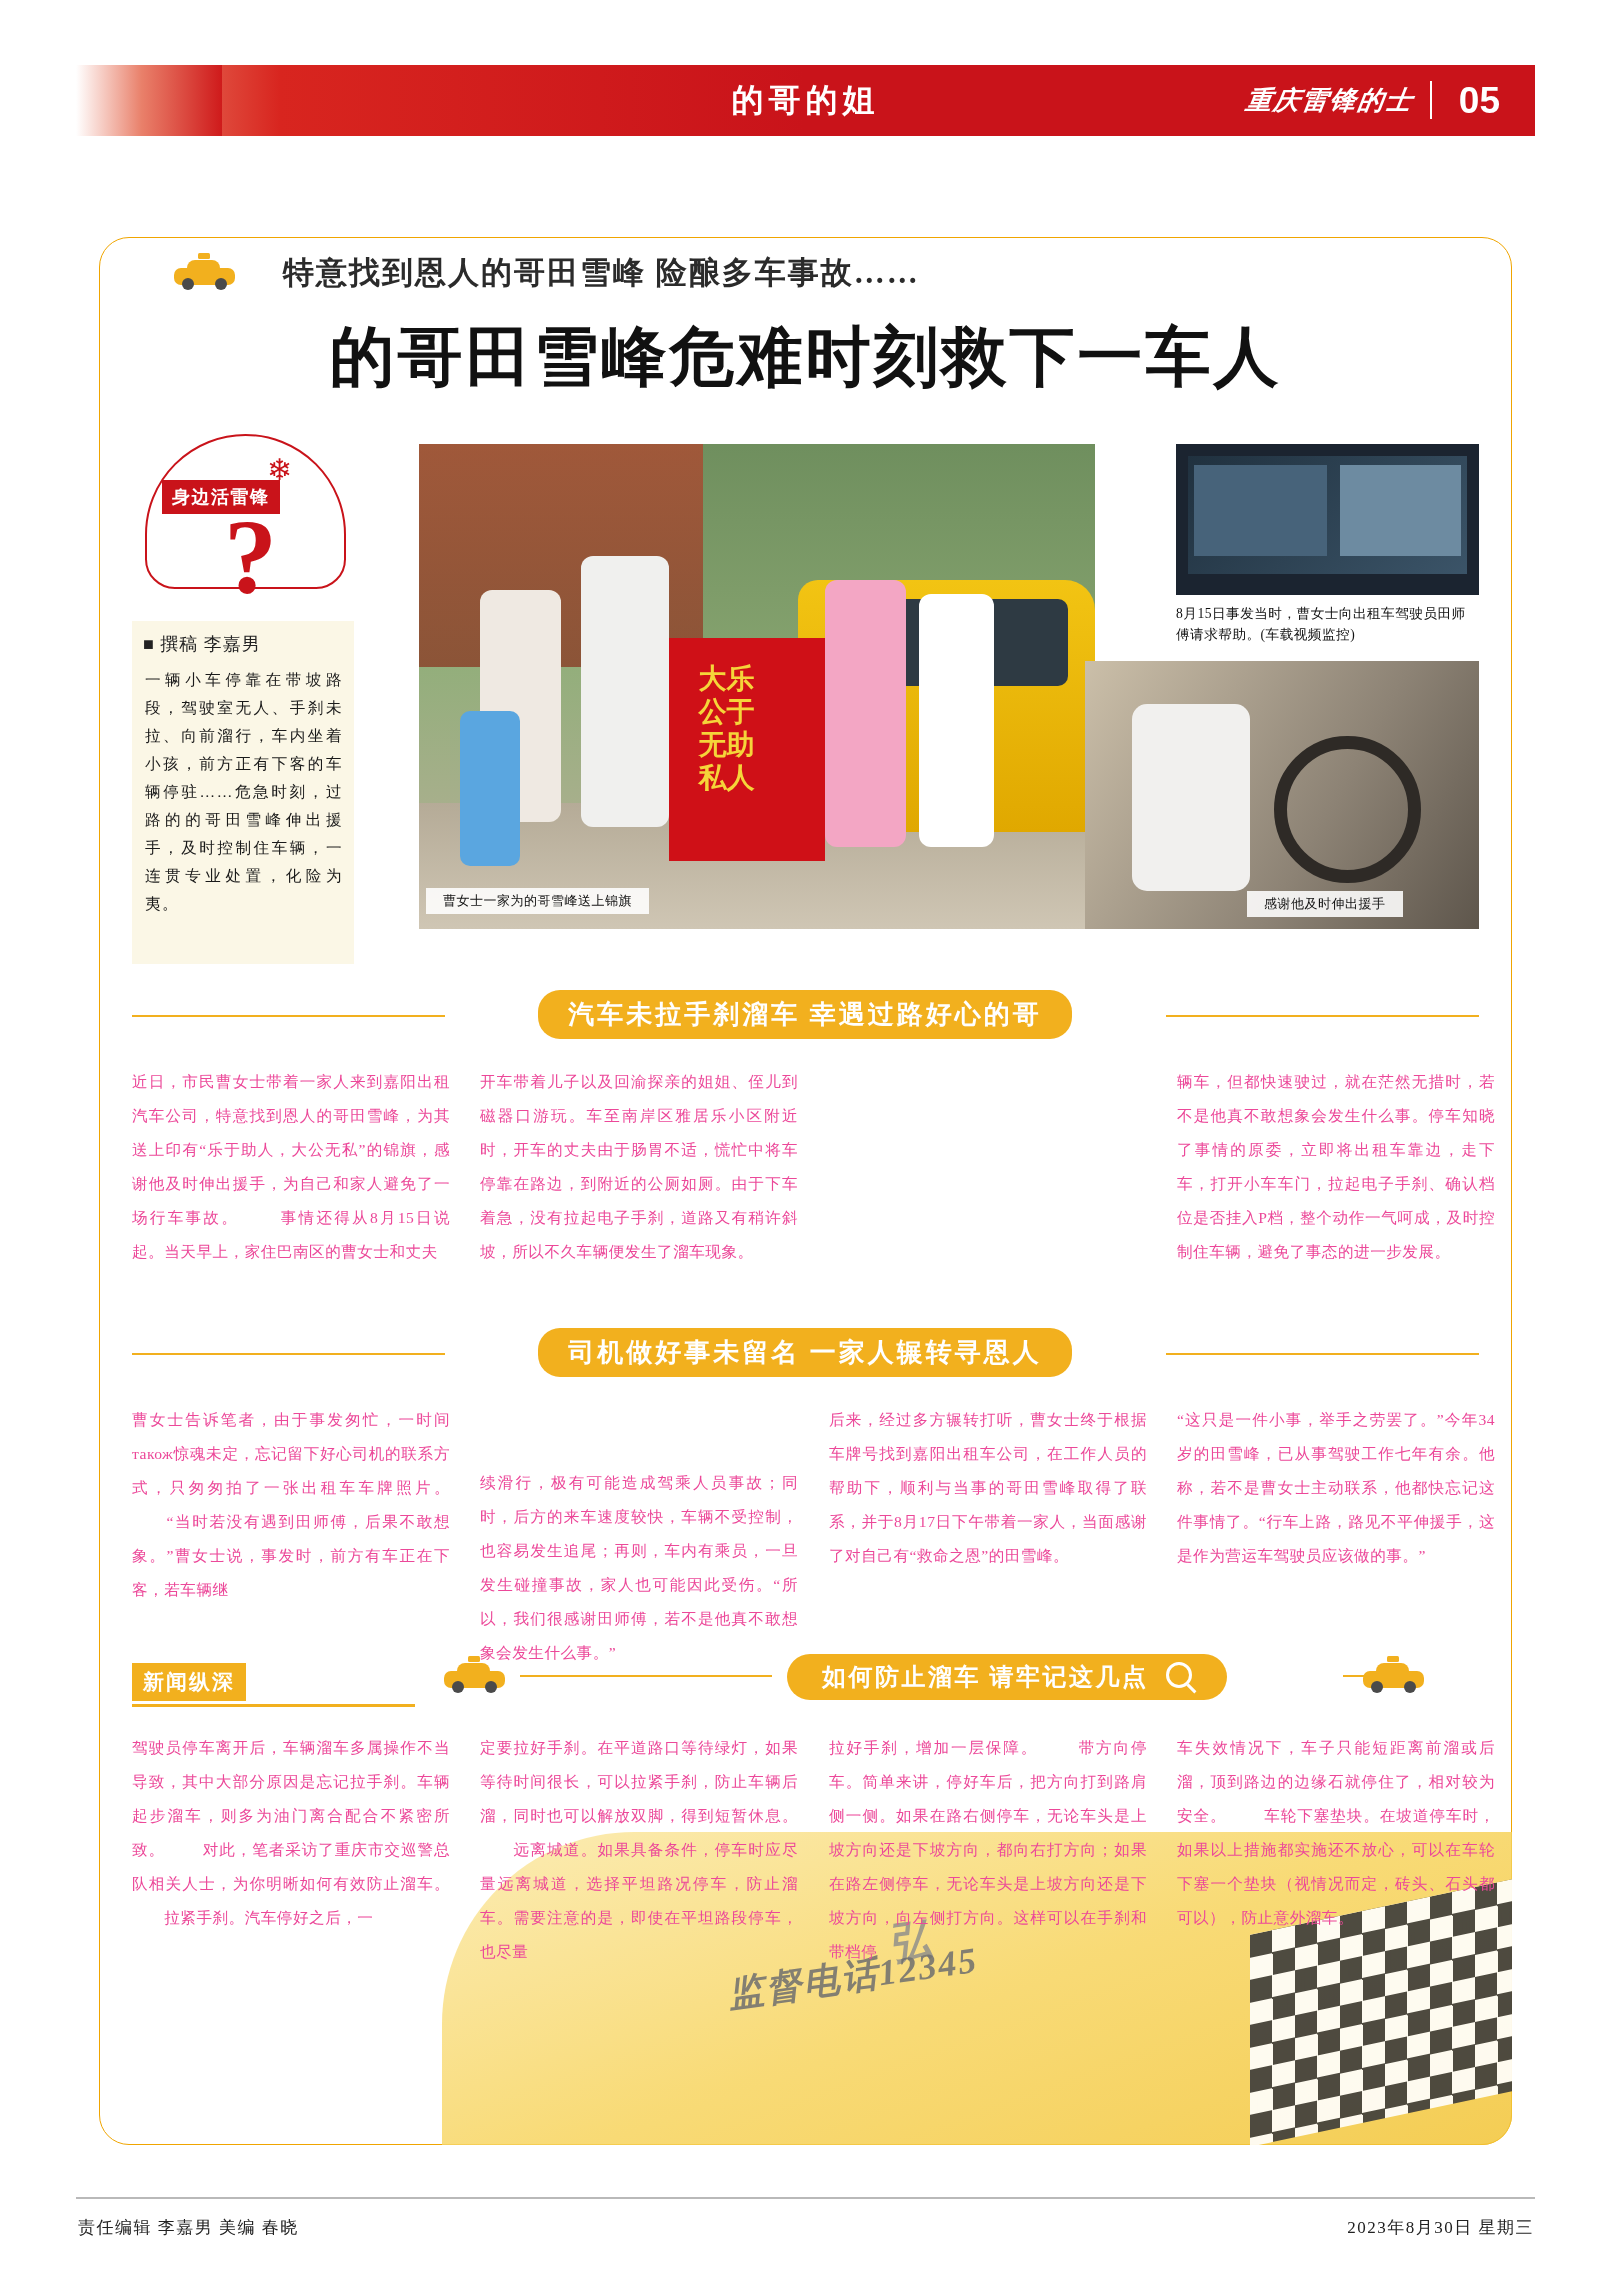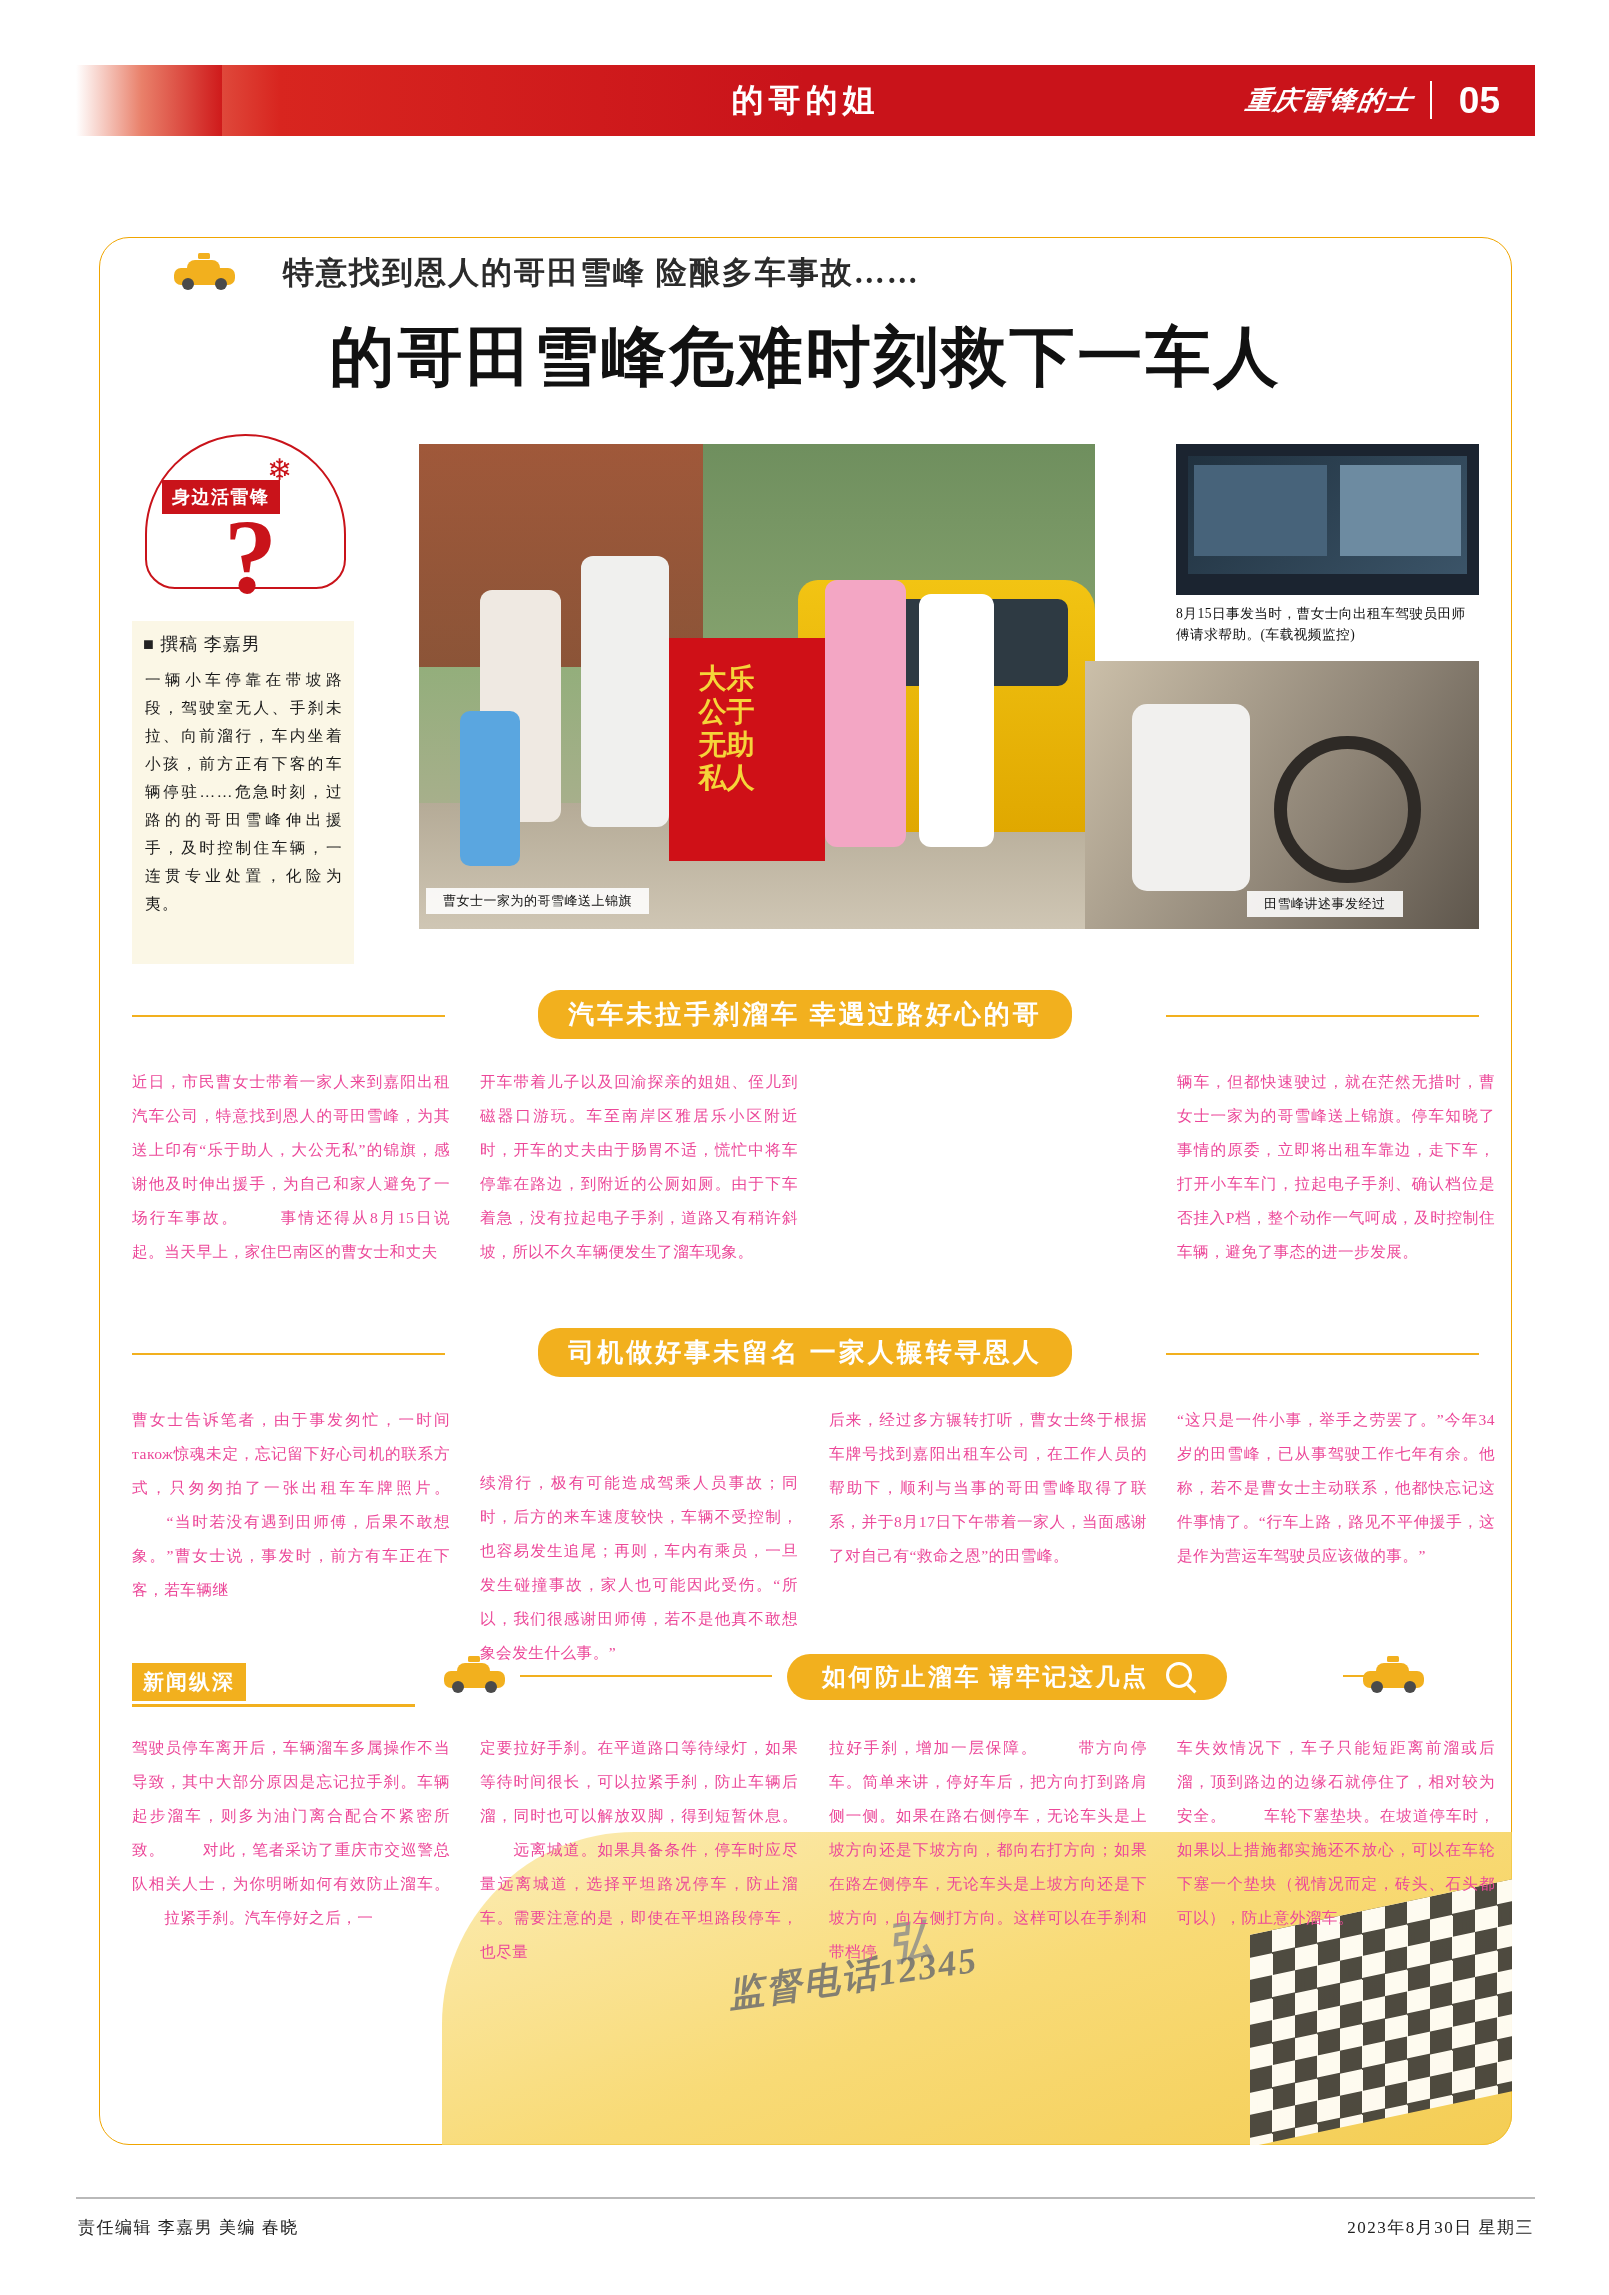--- a/index.html
+++ b/index.html
@@ -505,32 +505,32 @@
     <div class="tv-strip"></div>
     <div class="tv-strip2"></div>
   </div>
   <div class="cap-tv">8月15日事发当时，曹女士向出租车驾驶员田师傅请求帮助。(车载视频监控)</div>
 
   <div class="photo photo-driver">
     <div class="dp-seat"></div>
     <div class="dp-person"></div>
     <div class="dp-wheel"></div>
   </div>
-  <div class="photo-caption cap-driver">田雪峰讲述事发经过</div>
+  <div class="photo-caption cap-driver">感谢他及时伸出援手</div>
 
   <div class="banner-rule" style="left:132px; top:1015px; width:313px;"></div>
   <div class="banner-rule" style="left:1166px; top:1015px; width:313px;"></div>
   <div class="banner" style="left:454px; top:993px; width:702px;">
     <div class="banner-pill">汽车未拉手刹溜车  幸遇过路好心的哥</div>
   </div>
 
   <div class="coltext" style="left:132px; top:1065px; width:318px;">近日，市民曹女士带着一家人来到嘉阳出租汽车公司，特意找到恩人的哥田雪峰，为其送上印有“乐于助人，大公无私”的锦旗，感谢他及时伸出援手，为自己和家人避免了一场行车事故。
 　　事情还得从8月15日说起。当天早上，家住巴南区的曹女士和丈夫</div>
   <div class="coltext" style="left:480px; top:1065px; width:318px;">开车带着儿子以及回渝探亲的姐姐、侄儿到磁器口游玩。车至南岸区雅居乐小区附近时，开车的丈夫由于肠胃不适，慌忙中将车停靠在路边，到附近的公厕如厕。由于下车着急，没有拉起电子手刹，道路又有稍许斜坡，所以不久车辆便发生了溜车现象。</div>
-  <div class="coltext" style="left:1177px; top:1065px; width:318px;">辆车，但都快速驶过，就在茫然无措时，曹女士一家为的哥雪峰送上锦旗。停车知晓了事情的原委，立即将出租车靠边，走下车，打开小车车门，拉起电子手刹、确认档位是否挂入P档，整个动作一气呵成，及时控制住车辆，避免了事态的进一步发展。</div>
+  <div class="coltext" style="left:1177px; top:1065px; width:318px;">辆车，但都快速驶过，就在茫然无措时，若不是他真不敢想象会发生什么事。停车知晓了事情的原委，立即将出租车靠边，走下车，打开小车车门，拉起电子手刹、确认档位是否挂入P档，整个动作一气呵成，及时控制住车辆，避免了事态的进一步发展。</div>
 
   <div class="banner-rule" style="left:132px; top:1353px; width:313px;"></div>
   <div class="banner-rule" style="left:1166px; top:1353px; width:313px;"></div>
   <div class="banner" style="left:454px; top:1331px; width:702px;">
     <div class="banner-pill">司机做好事未留名  一家人辗转寻恩人</div>
   </div>
 
   <div class="coltext" style="left:132px; top:1403px; width:318px;">曹女士告诉笔者，由于事发匆忙，一时间також惊魂未定，忘记留下好心司机的联系方式，只匆匆拍了一张出租车车牌照片。
 　　“当时若没有遇到田师傅，后果不敢想象。”曹女士说，事发时，前方有车正在下客，若车辆继</div>
   <div class="coltext" style="left:480px; top:1466px; width:318px;">续滑行，极有可能造成驾乘人员事故；同时，后方的来车速度较快，车辆不受控制，也容易发生追尾；再则，车内有乘员，一旦发生碰撞事故，家人也可能因此受伤。“所以，我们很感谢田师傅，若不是他真不敢想象会发生什么事。”</div>

